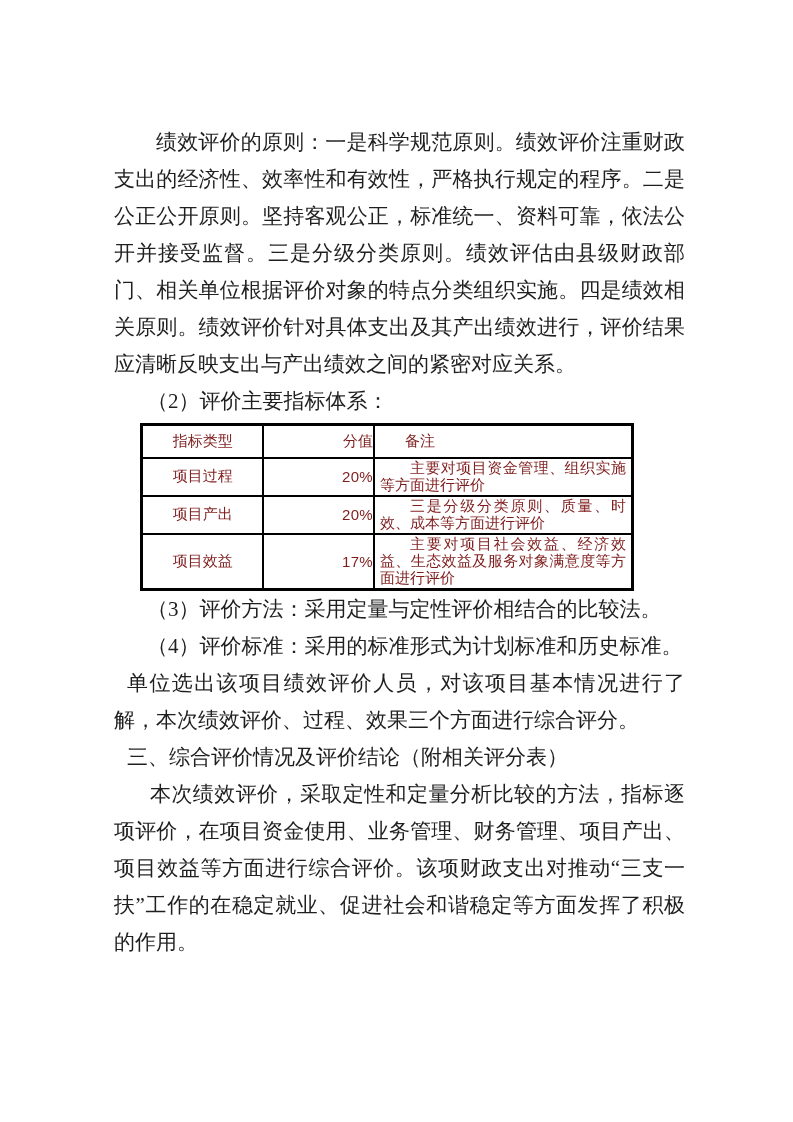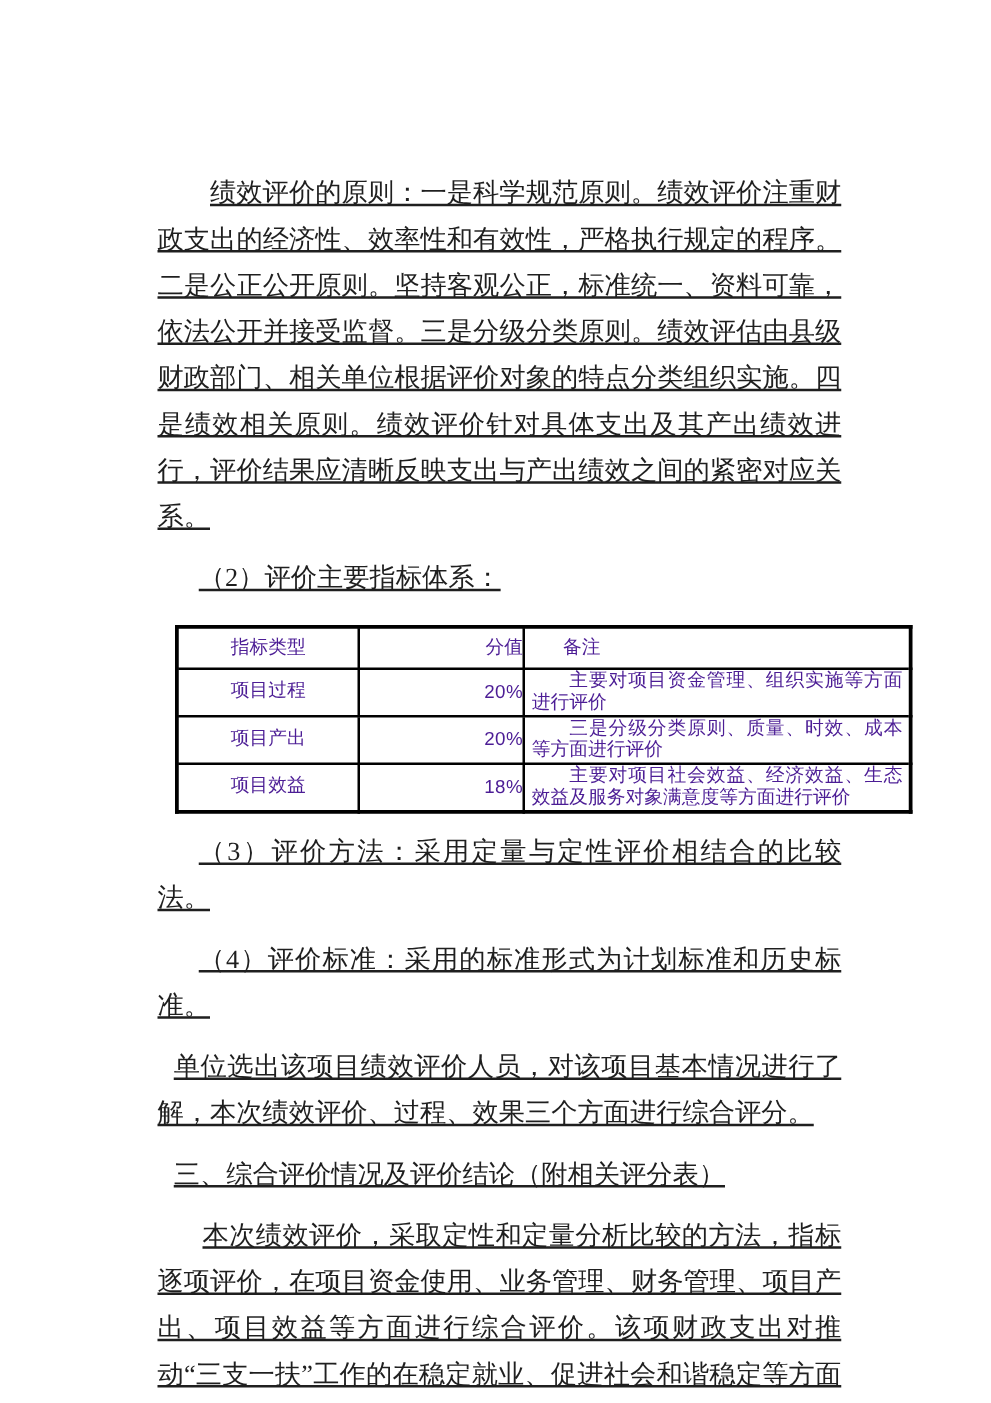--- a/index.html
+++ b/index.html
@@ -8,35 +8,35 @@
     box-sizing:border-box;
     width:793px;height:1122px;
     padding:124px 108px 0 114px;
     background:#ffffff;
     font-family:"Liberation Serif","DejaVu Serif",serif;
     font-size:21px;
     line-height:37px;
     color:#1f1f1f;
     text-align:justify;
   }
-  .page p{margin:12px;padding:0;text-decoration:underline;}
+  .page p{margin:0;padding:0;}
   .ind-2em{text-indent:42px;}
   .ind-num{text-indent:33px;}
   .ind-num2{text-indent:36px;}
   .ind-half{text-indent:13px;}
 
   table.ind-table{
     border-collapse:collapse;
     table-layout:fixed;
-    margin:19px 0 0 26px;
-    width:590px;
+    margin:3px 0 0 26px;
+    width:494px;
     border:3px solid #000;
     font-size:15px;
     line-height:17px;
-    color:#4c1d95;
+    color:#7f1d1d;
     text-align:left;
   }
   .ind-table th,.ind-table td{
     border:2px solid #000;
     font-weight:normal;
     padding:0;
     vertical-align:middle;
     overflow:hidden;
   }
   .ind-table thead tr{height:33px;}
@@ -75,21 +75,21 @@
         <td class="c2 score">20%</td>
         <td class="c3">主要对项目资金管理、组织实施等方面进行评价</td>
       </tr>
       <tr>
         <td class="c1">项目产出</td>
         <td class="c2 score">20%</td>
         <td class="c3">三是分级分类原则、质量、时效、成本等方面进行评价</td>
       </tr>
       <tr>
         <td class="c1">项目效益</td>
-        <td class="c2 score">18%</td>
+        <td class="c2 score">17%</td>
         <td class="c3">主要对项目社会效益、经济效益、生态效益及服务对象满意度等方面进行评价</td>
       </tr>
     </tbody>
   </table>
 
   <p class="ind-num">（3）评价方法：采用定量与定性评价相结合的比较法。</p>
 
   <p class="ind-num">（4）评价标准：采用的标准形式为计划标准和历史标准。</p>
 
 

